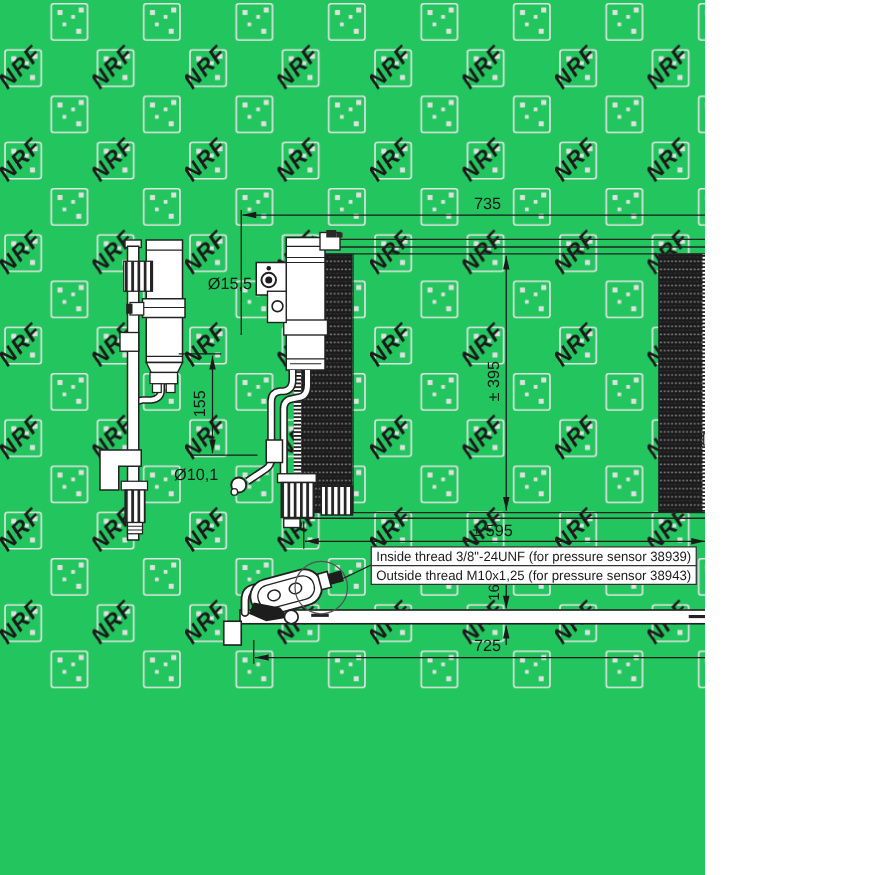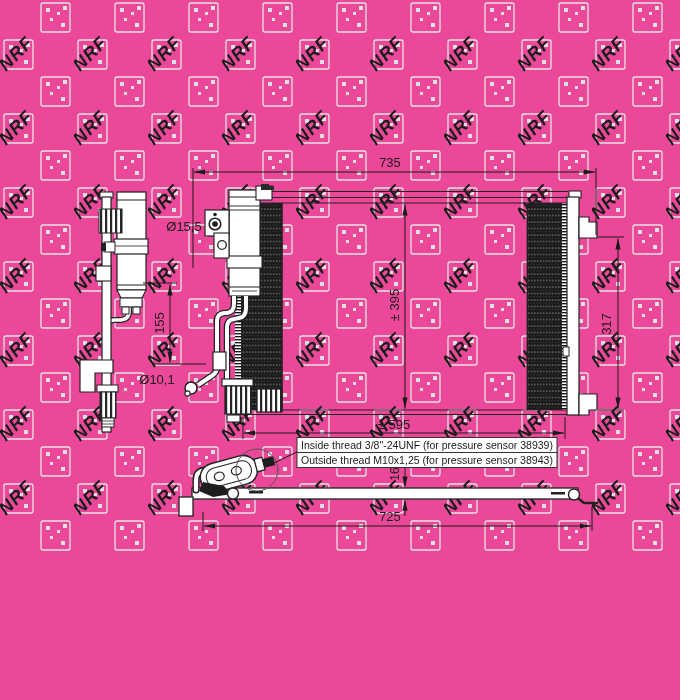--- a/index.html
+++ b/index.html
@@ -1,16 +1,16 @@
 <!DOCTYPE html>
 <html><head>
 <meta charset="utf-8">
 <style>
   html,body{margin:0;padding:0;background:#ffffff;}
-  .stage{position:relative;width:680px;height:700px;background:#ec4899;overflow:hidden;
+  .stage{position:relative;width:564px;height:700px;background:#22c55e;overflow:hidden;
          font-family:"Liberation Sans",sans-serif;}
   svg{display:block;}
   text{fill:#1a1a1a;}
 </style>
 </head>
 <body>
 
 <div class="stage">
 <svg width="700" height="700" viewBox="0 0 700 700">
   <defs>

